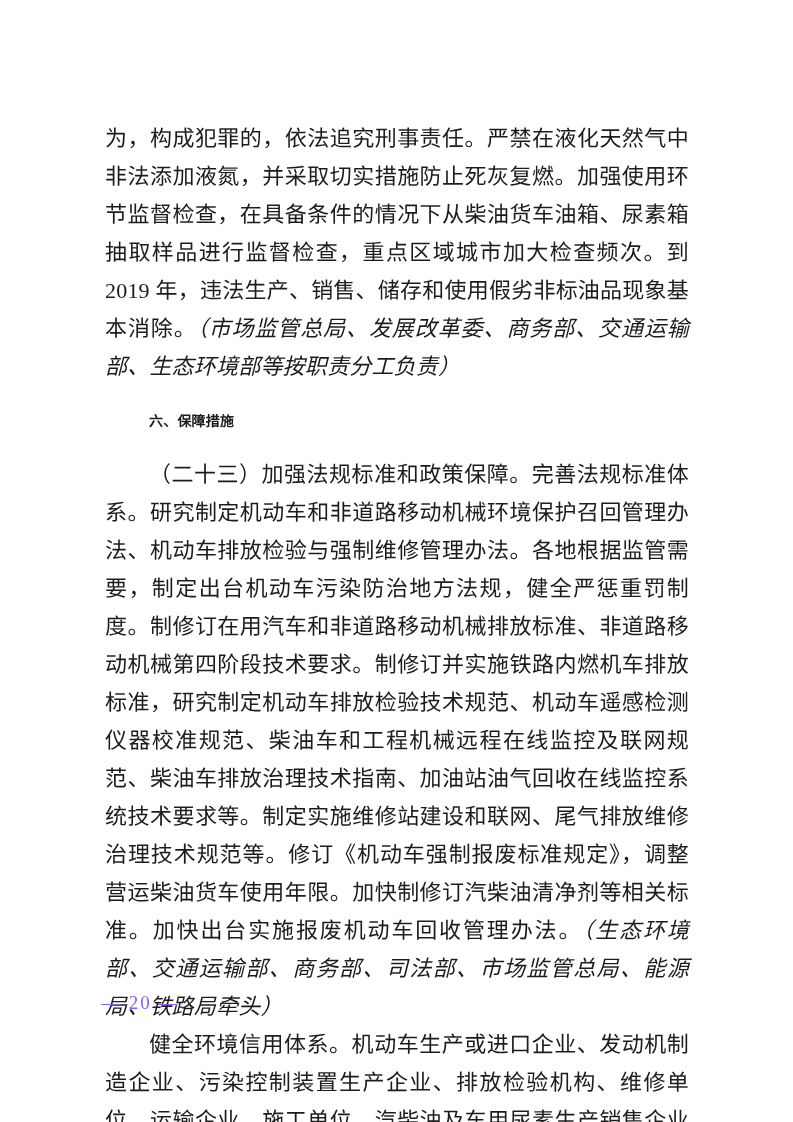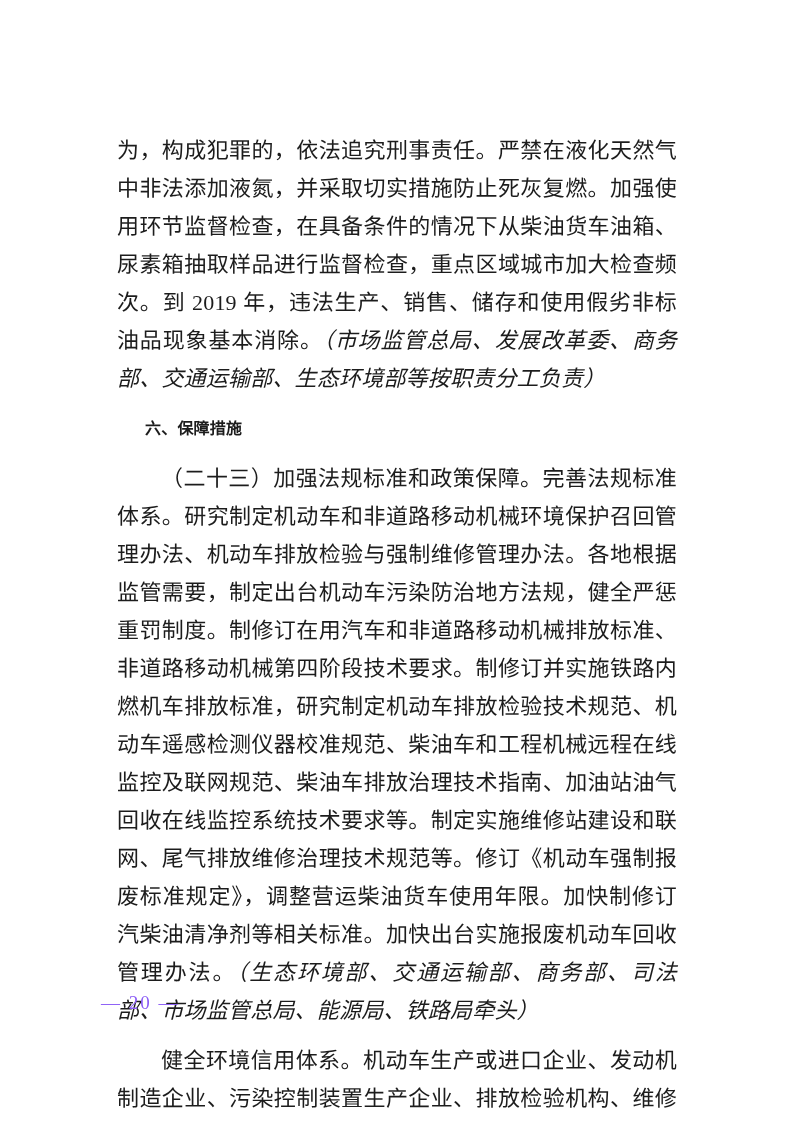--- a/index.html
+++ b/index.html
@@ -16,35 +16,35 @@
     color: #1c1c1c;
     font-family: "Liberation Serif", "DejaVu Serif", serif;
   }
   .text-block {
     position: absolute;
     left: 105px;
     top: 120px;
     width: 584px;
   }
   .body-para {
-    margin: 12px;
+    margin: 0;
     padding: 0;
     font-size: 22px;
     line-height: 38px;
     text-align: justify;
     text-justify: inter-ideograph;
     letter-spacing: 0.2px;
   }
   .indent-2em {
     text-indent: 2em;
   }
   .section-heading {
-    margin: 8px;
+    margin: 16px;
     padding: 0;
-    font-size: 16px;
+    font-size: 14px;
     line-height: 38px;
     font-weight: bold;
     text-indent: 2em;
     font-family: "Liberation Sans", "DejaVu Sans", sans-serif;
     letter-spacing: 0.2px;
   }
   .bold-lead {
     font-weight: normal;
   }
   .kaiti {

